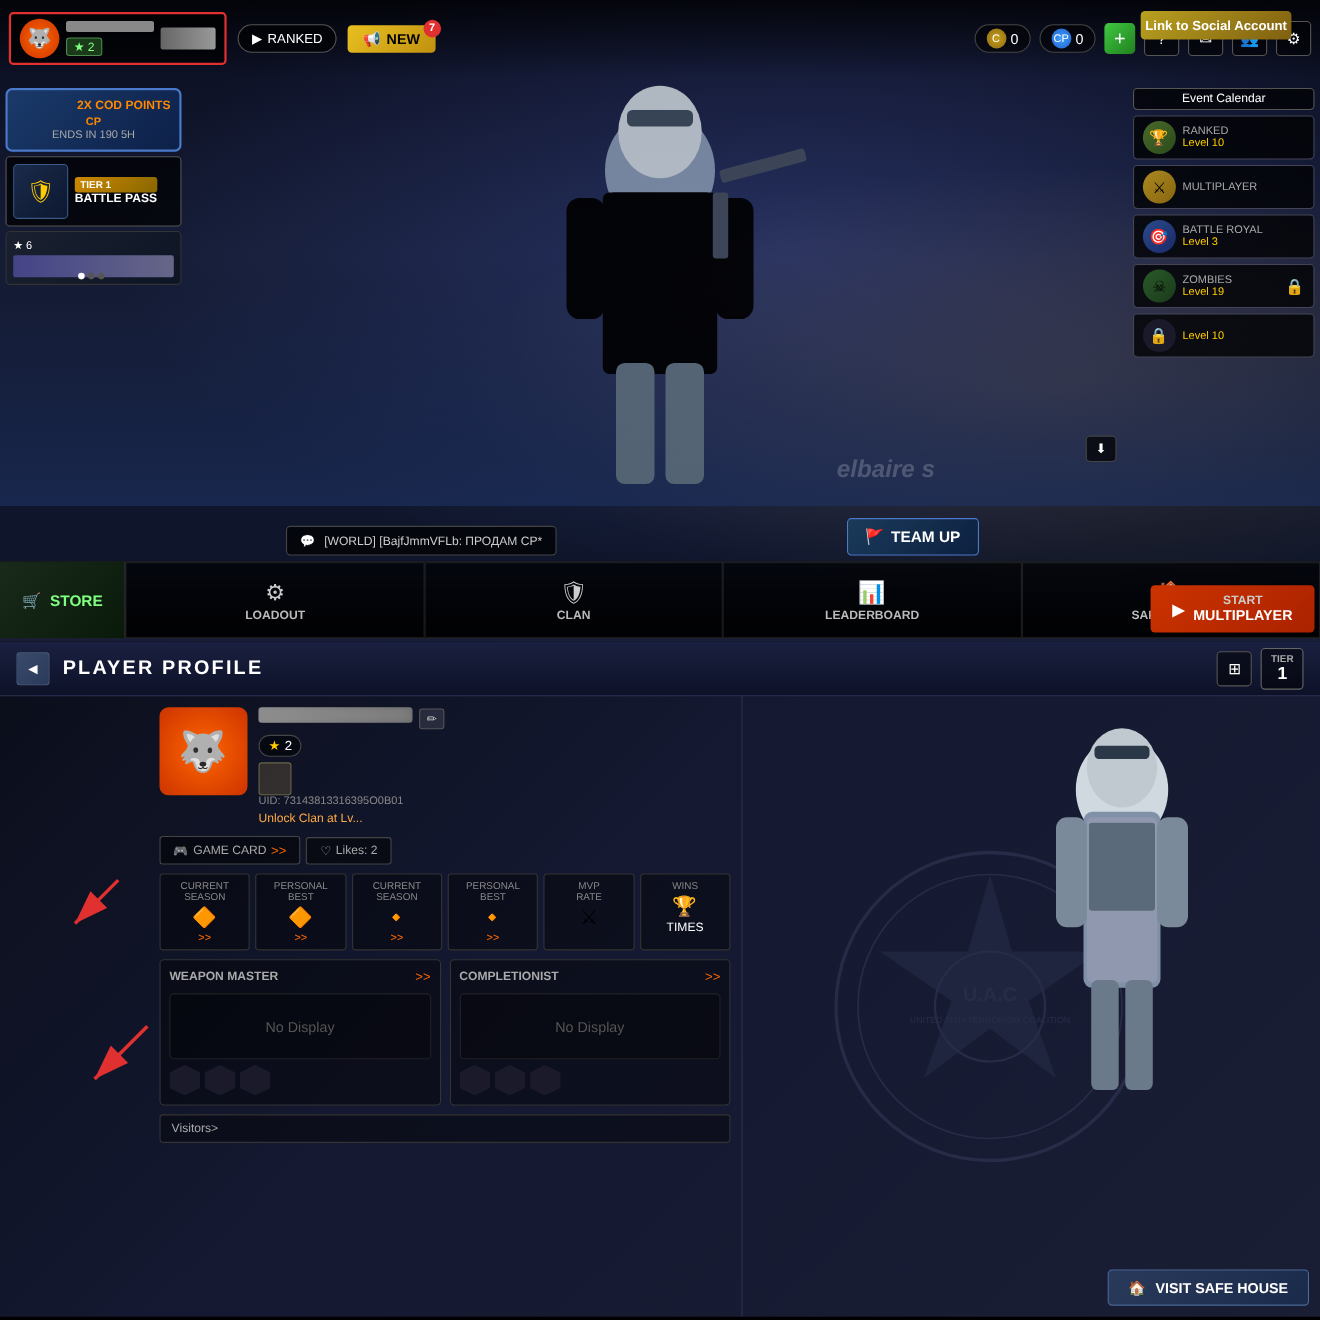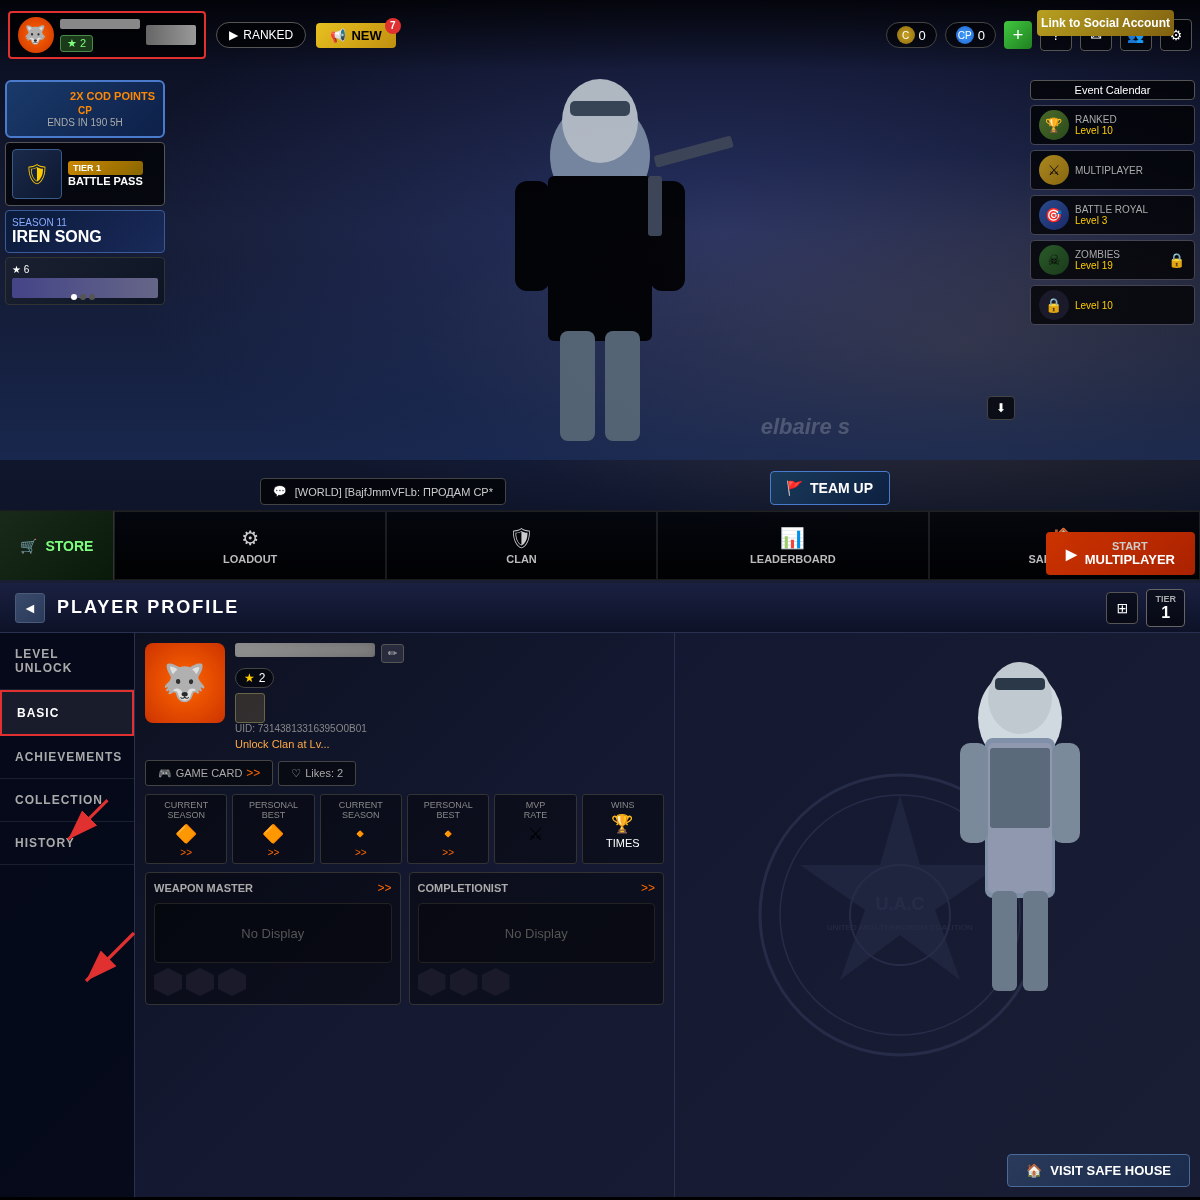--- a/index.html
+++ b/index.html
@@ -1069,24 +1069,20 @@
     <div class="battle-pass-card">
       <div style="width:50px; height:50px; background:linear-gradient(135deg,#1a2a4a,#0d1830); border:1px solid #3a5a8a; border-radius:4px; display:flex;align-items:center;justify-content:center;">
         <span style="color:#ffcc00;font-size:20px;">🛡</span>
       </div>
       <div>
         <div class="tier-badge">TIER 1</div>
         <div class="battle-pass-label">BATTLE PASS</div>
       </div>
     </div>
 
-    <div class="season-card">
-      <div class="season-text">SEASON 11</div>
-      <div class="siren-song">IREN SONG</div>
-    </div>
 
     <div style="background:linear-gradient(135deg,#1a2030,#0d1525); border:1px solid #333; border-radius:4px; padding:6px; cursor:pointer;">
       <div style="color:#fff; font-size:10px; margin-bottom:3px;">★ 6</div>
       <div style="background:linear-gradient(90deg,#448,#668); height:20px; border-radius:2px;"></div>
     </div>
 
     <div class="dots-indicator">
       <div class="dot active"></div>
       <div class="dot"></div>
       <div class="dot"></div>
@@ -1223,27 +1219,20 @@
     <div class="profile-title">PLAYER PROFILE</div>
     <div class="profile-hud-right">
       <div class="hud-icon-btn">⊞</div>
       <div class="tier-display">
         <div class="tier-text">TIER</div>
         <div class="tier-number">1</div>
       </div>
     </div>
   </div>
 
-  <div class="profile-sidebar">
-    <div class="sidebar-item">LEVEL UNLOCK</div>
-    <div class="sidebar-item sidebar-item-basic" style="border:2px solid #e03030;">BASIC</div>
-    <div class="sidebar-item">ACHIEVEMENTS</div>
-    <div class="sidebar-item">COLLECTION</div>
-    <div class="sidebar-item">HISTORY</div>
-  </div>
 
   <div class="profile-content">
     <div class="profile-left">
 
       <div class="avatar-section">
         <div class="avatar-box">🐺</div>
         <div class="player-details">
           <div style="display:flex; align-items:center; gap:6px; margin-bottom:5px;">
             <div class="player-name-blurred"></div>
             <div class="edit-icon-btn">✏</div>
@@ -1330,20 +1319,21 @@
             <span class="no-display-text">No Display</span>
           </div>
           <div class="award-placeholder-icons">
             <div class="placeholder-hex"></div>
             <div class="placeholder-hex"></div>
             <div class="placeholder-hex"></div>
           </div>
         </div>
       </div>
 
+      <div class="visitors-bar">Visitors&gt;</div>
 
     </div>
   </div>
 
   <svg class="red-arrow-1" viewBox="0 0 100 100">
     <defs>
       <marker id="arrowhead1" markerWidth="10" markerHeight="7" refX="10" refY="3.5" orient="auto">
         <polygon points="0 0, 10 3.5, 0 7" fill="#e03030"></polygon>
       </marker>
     </defs>

